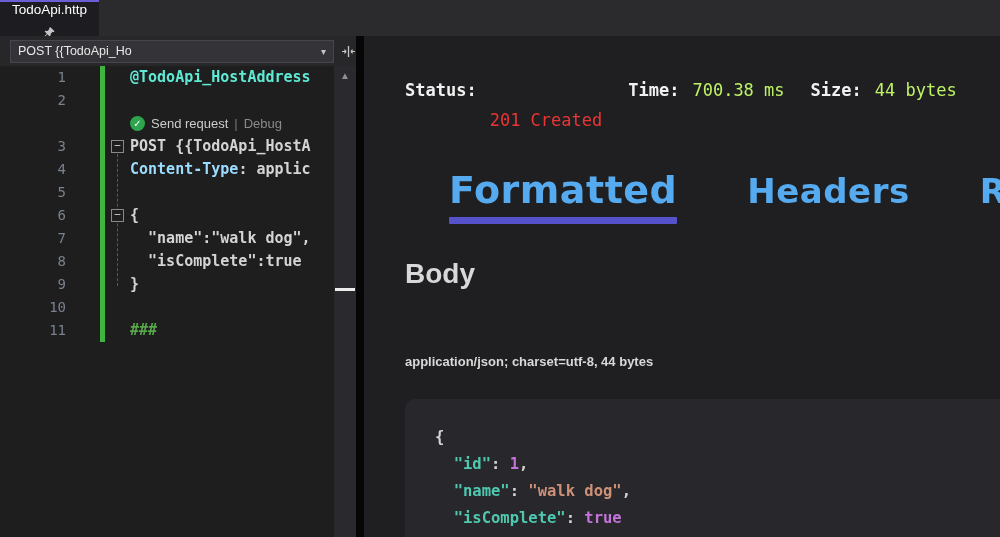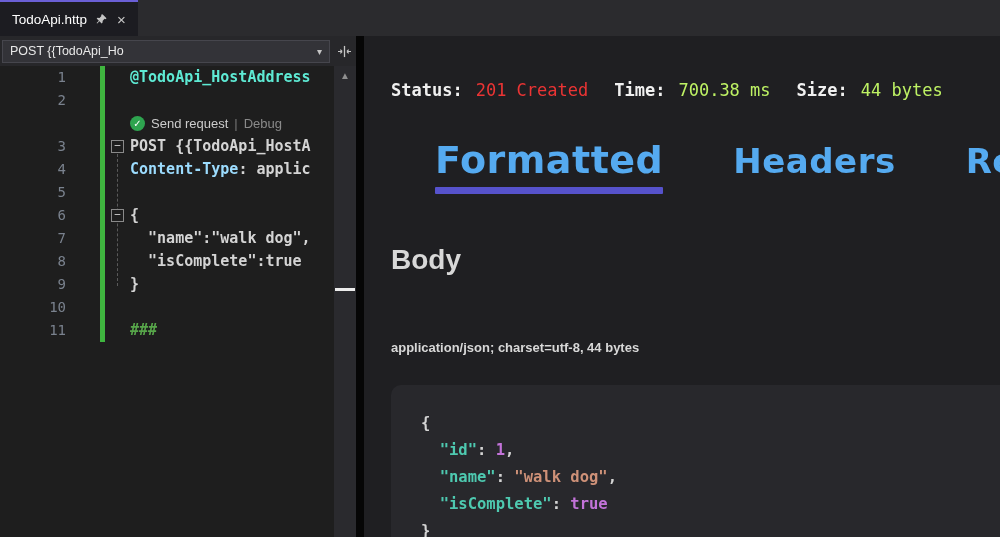--- a/index.html
+++ b/index.html
@@ -6,28 +6,28 @@
   body{
     width:1000px;height:537px;position:relative;overflow:hidden;
     background:#1e1e1e;font-family:"Liberation Sans",sans-serif;
     --red:#eb3434;--tabblue:#55aaf0;--underline:#5652cc;
   }
   
   .tabstrip{position:absolute;left:0;top:0;width:100%;height:36px;background:#2b2b2e;}
   .tab{
     position:absolute;left:0;top:0;height:34px;background:#1c1c21;
     border-top:2px solid #6a5fd6;display:flex;align-items:center;
-    padding:0 12px;gap:9px;color:#ffffff;font-size:13.5px;
+    padding:0 12px;gap:9px;color:#ffffff;font-size:13.5px;flex-direction:column;
   }
   .pin-icon{display:flex;align-items:center;}
   .close-icon{color:#c8c8c8;font-size:15px;line-height:15px;cursor:default;}
   
   .toolbar{
     position:absolute;left:0;top:36px;width:356px;height:30px;background:#27272a;
-    display:flex;align-items:center;padding-left:2px;gap:7px;box-sizing:border-box;
+    display:flex;align-items:center;padding-left:10px;gap:7px;box-sizing:border-box;
   }
   .req-select{
     width:328px;height:23px;background:#333338;border:1px solid #46464d;
     color:#e8e8e8;font-size:12.5px;display:flex;align-items:center;
     justify-content:space-between;padding:0 7px;box-sizing:border-box;
   }
   .caret{color:#c5c5c5;font-size:10px;}
   .split-icon{display:flex;align-items:center;}
   
   .editor{position:absolute;left:0;top:66px;width:356px;bottom:0;background:#1e1e1e;overflow:hidden;}
@@ -60,33 +60,33 @@
   .cl-sep{color:#777777;}
   .cl-debug{color:#8a8a8a;cursor:default;}
   
   .scrollbar{position:absolute;right:0;top:0;bottom:0;width:22px;background:#2a2a2e;z-index:3;}
   .scroll-arrow{text-align:center;color:#8f8f8f;font-size:10px;padding-top:4px;}
   .scroll-mark{position:absolute;left:1px;right:1px;top:222px;height:3px;background:#ececec;}
   
   .divider{position:absolute;left:356px;top:36px;width:8px;bottom:0;background:#060606;}
   
   .right{position:absolute;left:364px;top:36px;right:0;bottom:0;background:#1f1f22;
-    padding:44px 0 0 27px;box-sizing:border-box;overflow:hidden;color:#e6e6e6;}
+    padding:44px 0 0 41px;box-sizing:border-box;overflow:hidden;color:#e6e6e6;}
   .status-row{display:flex;align-items:baseline;white-space:nowrap;
     font-family:"DejaVu Sans Mono",monospace;font-size:17px;}
   .grp{display:flex;gap:13px;margin-right:26px;}
   .st-label{font-weight:700;color:#f0f0f0;}
   .st-val{font-weight:400;color:#bef264;}
-  .st-red{color:var(--red);}
+  .st-red{color:var(--red);margin-top:30px;}
   .tabs-row{display:flex;gap:26px;align-items:baseline;margin-top:38px;white-space:nowrap;}
   .rtab{font-family:"DejaVu Sans",sans-serif;font-weight:700;font-size:34px;
     letter-spacing:.5px;color:var(--tabblue);cursor:default;margin-left:44px;}
   .rtab.active{font-size:38px;}
   .rtab .underline{height:7px;background:var(--underline);margin-top:5px;border-radius:1px;}
-  .body-heading{margin-top:50px;font-size:28px;font-weight:600;color:#d8d8d8;}
+  .body-heading{margin-top:34px;font-size:28px;font-weight:600;color:#d8d8d8;}
   .ct-line{margin-top:64px;font-size:13px;font-weight:700;color:#d8d8d8;}
   .code-block{margin-top:30px;width:680px;height:300px;background:#28282c;border-radius:10px;
     padding:25px 0 0 30px;box-sizing:border-box;}
   .cb-line{font-family:"DejaVu Sans Mono",monospace;font-size:15.5px;font-weight:600;
     line-height:27px;white-space:pre;}
   .tk-p{color:#d4d4d4;}
   .tk-k{color:#4ec9b0;}
   .tk-s{color:#ce9178;}
   .tk-n{color:#c373d9;}
 </style>

